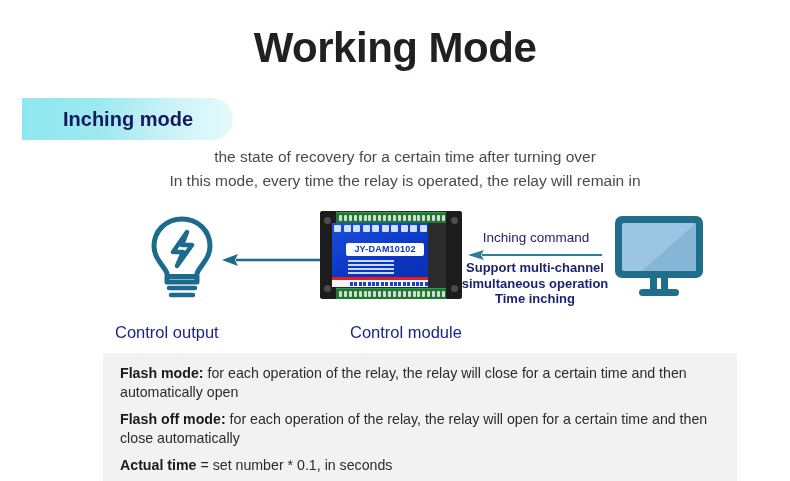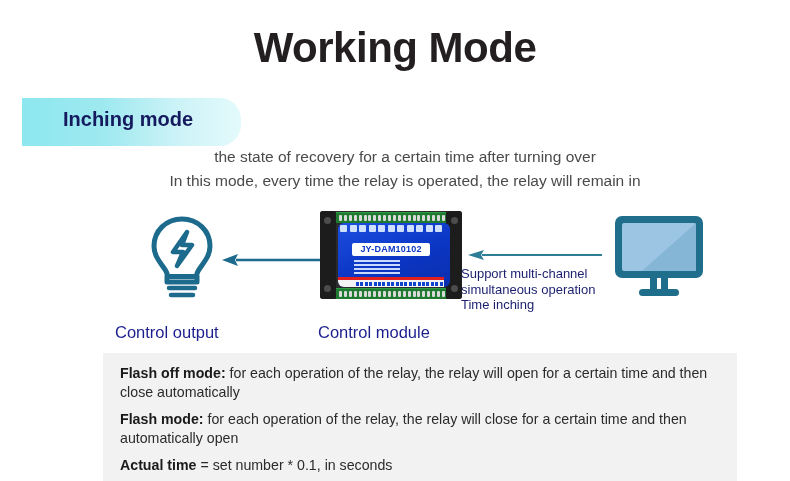--- a/index.html
+++ b/index.html
@@ -29,24 +29,23 @@
     letter-spacing: -0.5px;
     line-height: 1.05;
   }
 
   
   .mode-badge {
     position: absolute;
     left: 22px;
     top: 98px;
     width: 211px;
-    height: 48px;
+    height: 42px;
     border-radius: 0 21px 21px 0;
     background: linear-gradient(to right, #8de7ef 0%, #9fe9f0 38%, #cdf3f7 72%, #e4fafc 100%);
-    padding-left: 8px;
   }
   .mode-badge-label {
     position: absolute;
     left: 41px;
     top: 0;
     height: 42px;
     line-height: 42px;
     font-size: 20px;
     font-weight: bold;
     color: #151a5e;
@@ -117,26 +116,25 @@
   .mod-term.bottom { top: 77px; }
   .mod-term .pin {
     position: absolute;
     top: 2px;
     width: 3px; height: 6px;
     background: #d9d9d9;
     border-radius: 1px;
   }
   .mod-face {
     position: absolute;
-    left: 18px; top: 12px;
-    width: 112px; height: 64px;
+    left: 12px; top: 12px;
+    width: 96px; height: 64px;
     background: #0a3fd6;
     background: linear-gradient(160deg, #1d4fe0 0%, #0b36c4 55%, #0a2fae 100%);
     overflow: hidden;
-    border-radius: 6px;
   }
   .face-toprow {
     position: absolute; left: 2px; top: 2px;
     width: 102px; height: 12px;
     display: flex; justify-content: space-between;
   }
   .face-toprow i {
     display: block;
     width: 7px; height: 7px;
     background: #cfe0ff;
@@ -183,42 +181,44 @@
     left: 466px; top: 30px;
     width: 140px;
     text-align: center;
     font-size: 13.5px;
     color: #1b1f6e;
     white-space: nowrap;
   }
   .arrow-left2 { position: absolute; left: 468px; top: 48px; width: 134px; height: 14px; }
   .cmd-sub {
     position: absolute;
-    left: 461px; top: 66px;
+    left: 461px; top: 60px;
     width: 148px;
+    text-align: center;
     font-size: 13px;
     color: #1b1f6e;
     line-height: 15.5px;
+    font-weight: bold;
   }
   .cmd-sub span { display: block; white-space: nowrap; }
 
   
   .monitor { position: absolute; left: 612px; top: 14px; width: 94px; height: 84px; }
 
   
   .roles { position: absolute; left: 0; top: 323px; width: 790px; height: 24px; }
   .role {
     position: absolute;
     top: 0;
     font-size: 16.5px;
     color: #1b1f8e;
     white-space: nowrap;
   }
   .role-0 { left: 115px; }
-  .role-1 { left: 318px; }
+  .role-1 { left: 350px; }
   .role-2 { left: 577px; }
 
   
   .info-panel {
     position: absolute;
     left: 103px;
     top: 353px;
     width: 634px;
     height: 128px;
     background: #f2f2f2;
@@ -369,20 +369,21 @@
           <span class="led" style="left: 79.6px;"></span>
           <span class="led" style="left: 84px;"></span>
           <span class="led" style="left: 88.4px;"></span>
           <span class="led" style="left: 92.8px;"></span>
           <span class="led" style="left: 97.2px;"></span>
           <span class="led" style="left: 101.6px;"></span>
         </div>
     </div>
   </div>
 
+  <div class="cmd-title">Inching command</div>
   <div class="arrow-left2">
     <svg width="134" height="14" viewBox="0 0 134 14">
       <line x1="14" y1="7" x2="134" y2="7" stroke="#2e7d96" stroke-width="2.2"></line>
       <polygon points="0,7 16,2 13,7 16,12" fill="#2e7d96"></polygon>
     </svg>
   </div>
   <div class="cmd-sub">
     <span>Support multi-channel</span>
     <span>simultaneous operation</span>
     <span>Time inching</span>
@@ -400,21 +401,21 @@
   </div>
 </div>
 
 <div class="roles">
   <div class="role role-0">Control output</div>
   <div class="role role-1">Control module</div>
 </div>
 
 <div class="info-panel">
   <div class="info-row">
+    <b>Flash mode:</b><span> for each operation of the relay, the relay will close for a certain time and then automatically open</span>
+  </div>
+  <div class="info-row">
     <b>Flash off mode:</b><span> for each operation of the relay, the relay will open for a certain time and then close automatically</span>
-  </div>
-  <div class="info-row">
-    <b>Flash mode:</b><span> for each operation of the relay, the relay will close for a certain time and then automatically open</span>
   </div>
   <div class="info-row last">
     <b>Actual time</b><span> = set number * 0.1, in seconds</span>
   </div>
 </div>
 
 </body></html>

